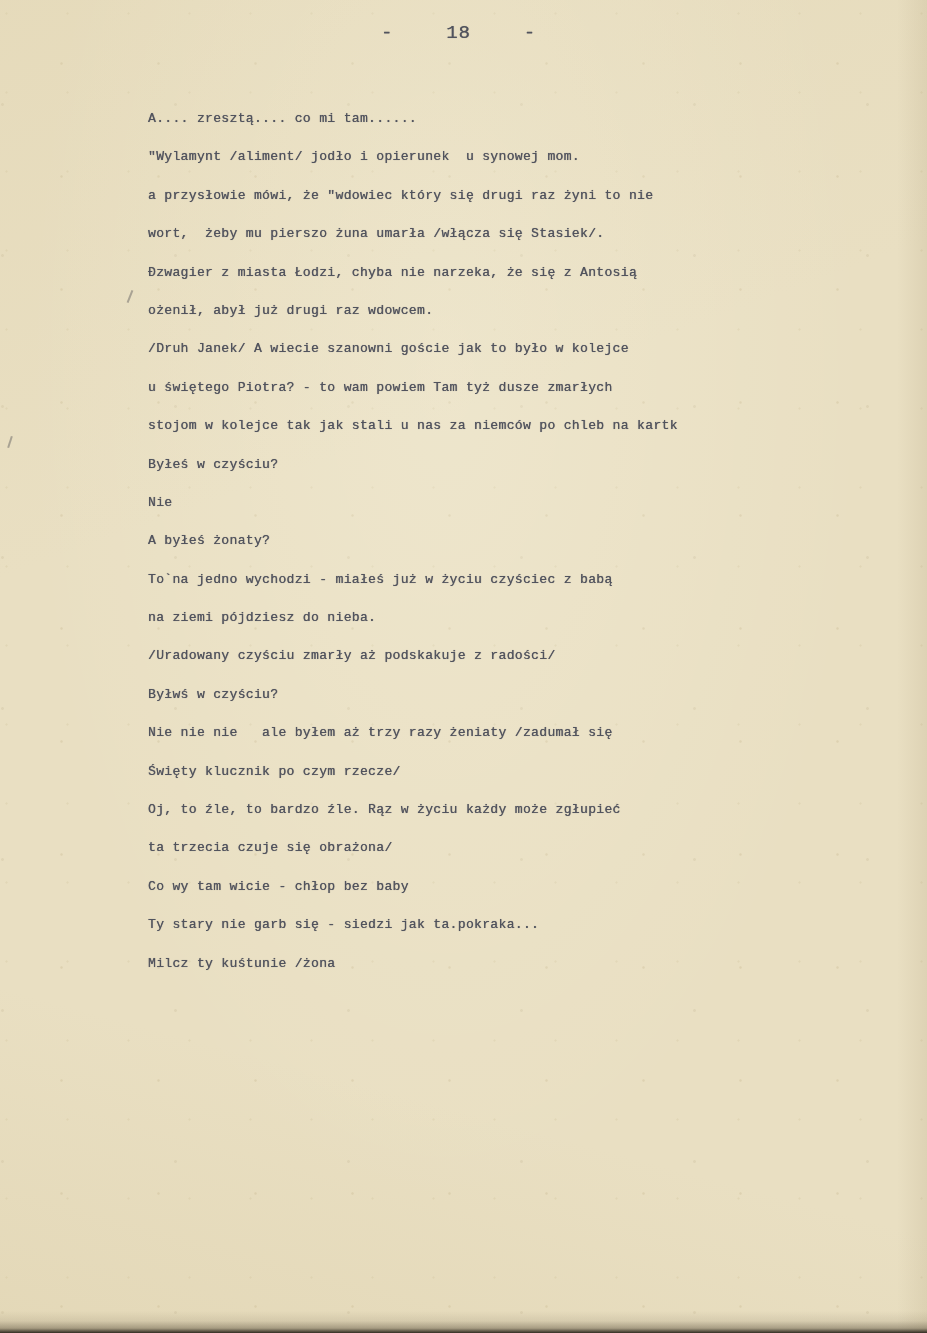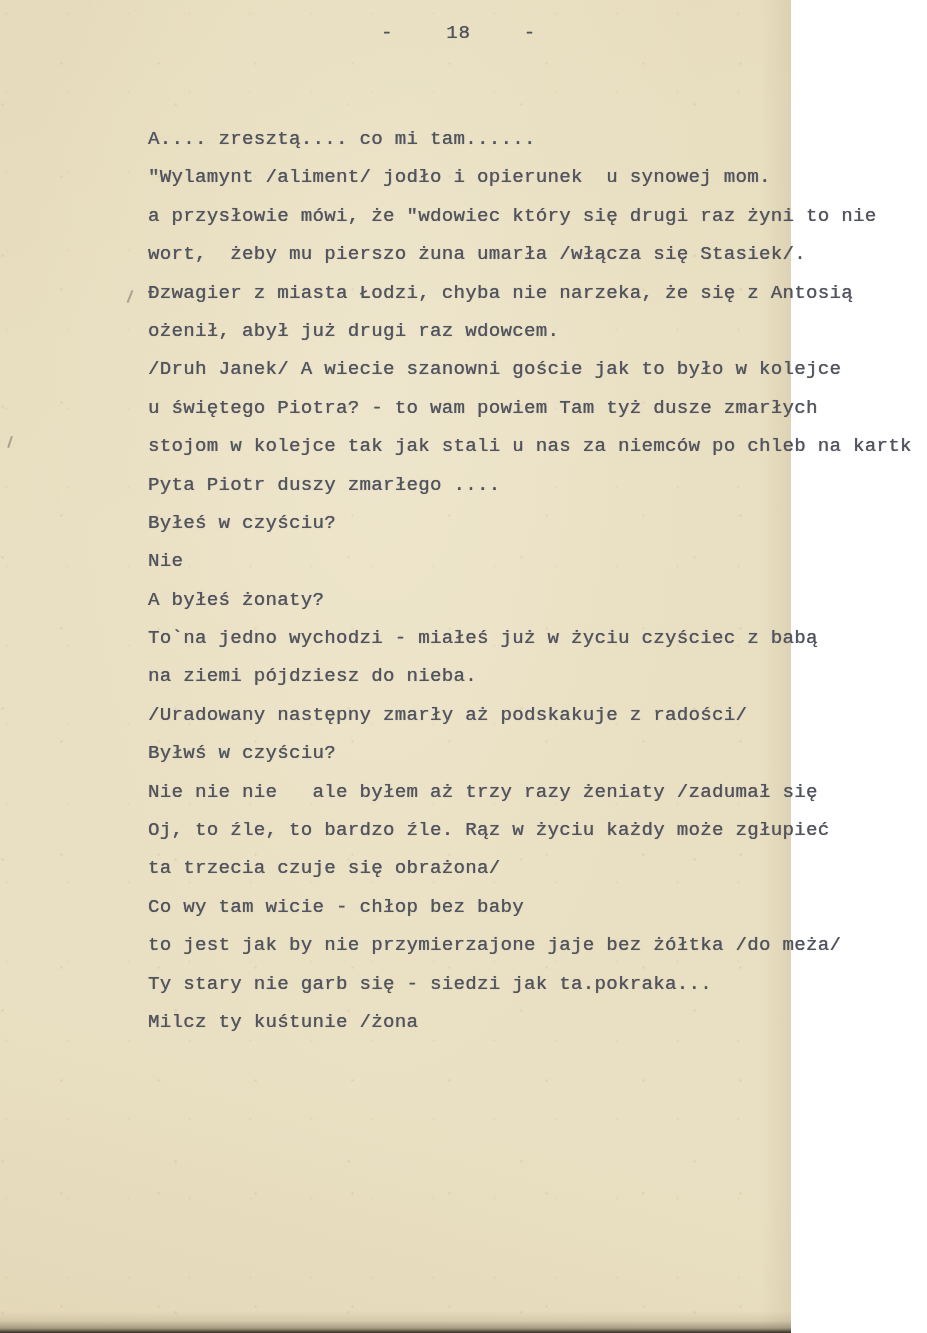--- a/index.html
+++ b/index.html
@@ -6,21 +6,21 @@
     margin: 0;
     padding: 0;
     width: 927px;
     height: 1333px;
     overflow: hidden;
     font-family: "Liberation Mono", "DejaVu Sans Mono", monospace;
   }
 
   .page {
     position: relative;
-    width: 791px;
+    width: 927px;
     height: 1333px;
     background-color: #e9dfc2;
     
     background-image:
       radial-gradient(ellipse at 48% 28%, rgba(255,253,240,0.22), rgba(255,253,240,0) 62%),
       linear-gradient(160deg, rgba(214,199,156,0.18) 0%, rgba(214,199,156,0) 35%),
       linear-gradient(15deg, rgba(205,188,142,0.20) 0%, rgba(205,188,142,0) 22%),
       radial-gradient(circle, rgba(158,138,90,0.16) 0.8px, rgba(0,0,0,0) 1.6px),
       radial-gradient(circle, rgba(172,152,102,0.13) 0.7px, rgba(0,0,0,0) 1.5px),
       radial-gradient(circle, rgba(140,120,76,0.10) 1px, rgba(0,0,0,0) 2px);
@@ -80,23 +80,22 @@
     letter-spacing: 1px;
     word-spacing: 14px;
     white-space: pre;
   }
 
   .typed-text {
     position: absolute;
     top: 100px;
     left: 148px;
     width: 779px;
-    font-size: 19px;
+    font-size: 13px;
     letter-spacing: 0.35px;
-    margin-top: 20px;
   }
 
   .typed-line {
     height: 38.4px;
     line-height: 38.4px;
     white-space: pre;
     overflow: visible;
   }
 
   
@@ -118,33 +117,32 @@
   <div class="typed-text">
     <div class="typed-line ink">A.... zresztą.... co mi tam......</div>
     <div class="typed-line ink">"Wylamynt /aliment/ jodło i opierunek  u synowej mom.</div>
     <div class="typed-line ink">a przysłowie mówi, że "wdowiec który się drugi raz żyni to nie</div>
     <div class="typed-line ink">wort,  żeby mu pierszo żuna umarła /włącza się Stasiek/.</div>
     <div class="typed-line ink">Ðzwagier z miasta Łodzi, chyba nie narzeka, że się z Antosią</div>
     <div class="typed-line ink">ożenił, abył już drugi raz wdowcem.</div>
     <div class="typed-line ink">/Druh Janek/ A wiecie szanowni goście jak to było w kolejce</div>
     <div class="typed-line ink">u świętego Piotra? - to wam powiem Tam tyż dusze zmarłych</div>
     <div class="typed-line ink">stojom w kolejce tak jak stali u nas za niemców po chleb na kartk</div>
-    <div class="typed-line ink">Pyta Piotr duszy zmarłego ....</div>
     <div class="typed-line ink">Byłeś w czyściu?</div>
     <div class="typed-line ink">Nie</div>
     <div class="typed-line ink">A byłeś żonaty?</div>
     <div class="typed-line ink">To`na jedno wychodzi - miałeś już w życiu czyściec z babą</div>
     <div class="typed-line ink">na ziemi pójdziesz do nieba.</div>
-    <div class="typed-line ink">/Uradowany następny zmarły aż podskakuje z radości/</div>
+    <div class="typed-line ink">/Uradowany czyściu zmarły aż podskakuje z radości/</div>
     <div class="typed-line ink">Byłwś w czyściu?</div>
     <div class="typed-line ink">Nie nie nie   ale byłem aż trzy razy żeniaty /zadumał się</div>
+    <div class="typed-line ink">Święty klucznik po czym rzecze/</div>
     <div class="typed-line ink">Oj, to źle, to bardzo źle. Rąz w życiu każdy może zgłupieć</div>
     <div class="typed-line ink">ta trzecia czuje się obrażona/</div>
     <div class="typed-line ink">Co wy tam wicie - chłop bez baby</div>
-    <div class="typed-line ink">to jest jak by nie przymierzajone jaje bez żółtka /do meża/</div>
     <div class="typed-line ink">Ty stary nie garb się - siedzi jak ta.pokraka...</div>
     <div class="typed-line ink">Milcz ty kuśtunie /żona</div>
   </div>
 
   <div class="tick tick-1"></div>
   <div class="tick tick-2"></div>
 
 </div>
 
 </body></html>

